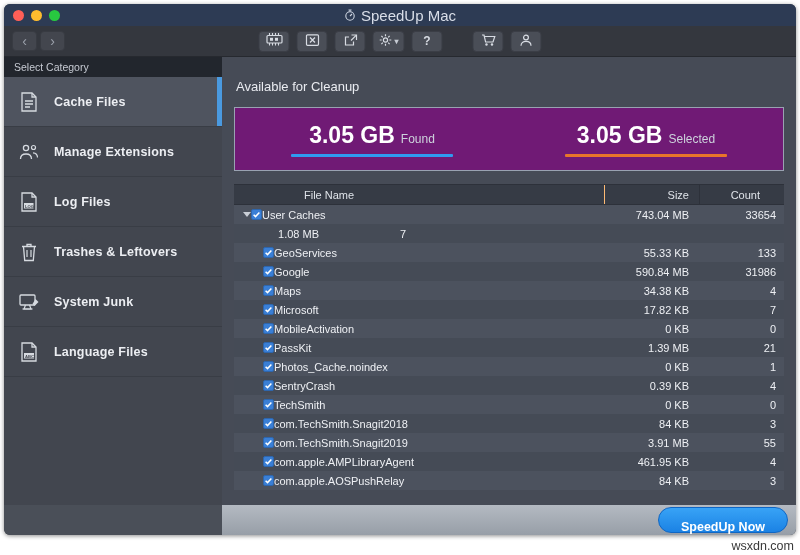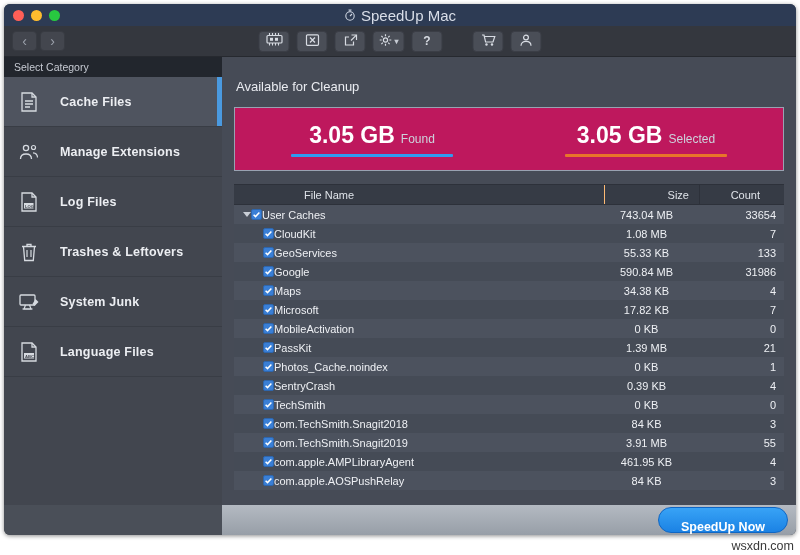--- a/index.html
+++ b/index.html
@@ -39,49 +39,49 @@
     display:flex; align-items:center; justify-content:center; gap:2px;
     color:#d7dbe2; font-size:12px; font-weight:bold; padding:0 5px;
   }
   .tool-btn .caret { font-size:8px; color:#c6cbd3; }
   .tool-gap { width:16px; }
   
   .content { flex:1; display:flex; min-height:0; }
   .sidebar { width:218px; background:#42464f; flex:0 0 auto; display:flex; flex-direction:column; }
   .sidebar-header { height:20px; background:#22262d; color:#c6cad2; font-size:10.5px; line-height:20px; padding-left:10px; }
   .side-item {
-    height:50px; display:flex; align-items:center; gap:19px; padding-left:13px;
+    height:50px; display:flex; align-items:center; gap:13px; padding-left:13px;
     border-bottom:1px solid #393d45; position:relative; color:#eceef2; cursor:default;
   }
   .side-item.selected { background:#4f545f; }
   .side-item .accent { position:absolute; right:0; top:0; bottom:0; width:5px; background:#4a9ae0; }
   .side-label { font-size:12.5px; font-weight:bold; letter-spacing:.2px; }
   .side-icon { width:24px; height:24px; flex:0 0 auto; }
   .side-icon svg { display:block; }
   
   .main { flex:1; min-width:0; background:#464b56; padding:10px 12px 0; display:flex; flex-direction:column; }
   .main-title { color:#e9ebf0; font-size:13px; font-weight:normal; margin:12px 0 13px 2px; }
-  .stats { border:1px solid #99a2b1; background:#be185d; height:64px; display:flex; align-items:center; flex:0 0 auto; }
+  .stats { border:1px solid #99a2b1; background:#701a75; height:64px; display:flex; align-items:center; flex:0 0 auto; }
   .stat { flex:1; display:flex; flex-direction:column; align-items:center; }
   .stat-line { display:flex; align-items:baseline; gap:6px; }
   .stat-value { color:#ffffff; font-size:23px; font-weight:bold; }
   .stat-label { color:#cdd3dc; font-size:12px; }
   .stat-underline { width:162px; height:3px; margin-top:5px; border-radius:1px; }
   
   .table { margin-top:13px; flex:1; overflow:hidden; border-top:1px solid #2d313a; }
   .thead { display:flex; height:20px; background:#363b45; color:#dfe3e9; font-size:11px; align-items:stretch; border-bottom:1px solid #2d313a; }
   .thead .h-name { flex:1; padding-left:70px; display:flex; align-items:center; }
   .thead .h-size { width:95px; border-left:1px solid #fdba74; display:flex; align-items:center; justify-content:flex-end; padding-right:10px; }
   .thead .h-count { width:85px; border-left:1px solid #2d313a; display:flex; align-items:center; justify-content:flex-end; padding-right:24px; }
   .trow { display:flex; height:19px; align-items:center; font-size:11px; color:#eef0f4; cursor:default; }
   .trow.odd  { background:#4c525e; }
   .trow.even { background:#454b56; }
   .cell-name { flex:1; min-width:0; display:flex; align-items:center; gap:0; padding-left:9px; overflow:hidden; white-space:nowrap; }
   .trow.child .cell-name { padding-left:29px; }
-  .cell-size { width:95px; text-align:center; padding-right:10px; flex:0 0 auto; }
+  .cell-size { width:95px; text-align:right; padding-right:10px; flex:0 0 auto; }
   .cell-count { width:85px; text-align:right; padding-right:8px; flex:0 0 auto; }
   .checkbox {
     width:11px; height:11px; background:#3a7fd6; border:1px solid #2e66ad; border-radius:2px;
     display:flex; align-items:center; justify-content:center; flex:0 0 auto;
   }
   .disclosure {
     width:0; height:0; flex:0 0 auto;
     border-left:4.5px solid transparent; border-right:4.5px solid transparent;
     border-top:5.5px solid #c9ced6;
   }
@@ -281,28 +281,20 @@
                   <svg width="9" height="9" viewBox="0 0 10 10">
                     <path d="M1.8 5.2l2.1 2.1 4.3-4.6" fill="none" stroke="#fff" stroke-width="1.7"></path>
                   </svg>
                 </span>
                 <span class="row-label">User Caches</span>
               </div>
               <div class="cell-size">743.04 MB</div>
               <div class="cell-count">33654</div>
             </div>
             <div class="trow even child">
-              <div class="cell-name">
-                <span class="checkbox">
-                  <svg width="9" height="9" viewBox="0 0 10 10">
-                    <path d="M1.8 5.2l2.1 2.1 4.3-4.6" fill="none" stroke="#fff" stroke-width="1.7"></path>
-                  </svg>
-                </span>
-                <span class="row-label">CloudKit</span>
-              </div>
               <div class="cell-size">1.08 MB</div>
               <div class="cell-count">7</div>
             </div>
             <div class="trow odd child">
               <div class="cell-name">
                 <span class="checkbox">
                   <svg width="9" height="9" viewBox="0 0 10 10">
                     <path d="M1.8 5.2l2.1 2.1 4.3-4.6" fill="none" stroke="#fff" stroke-width="1.7"></path>
                   </svg>
                 </span>

